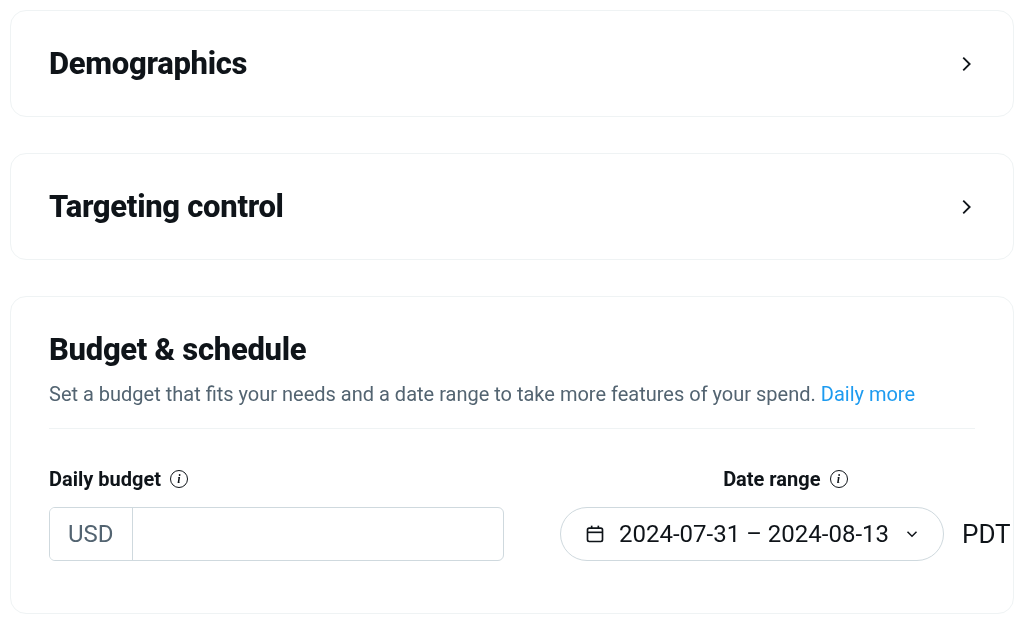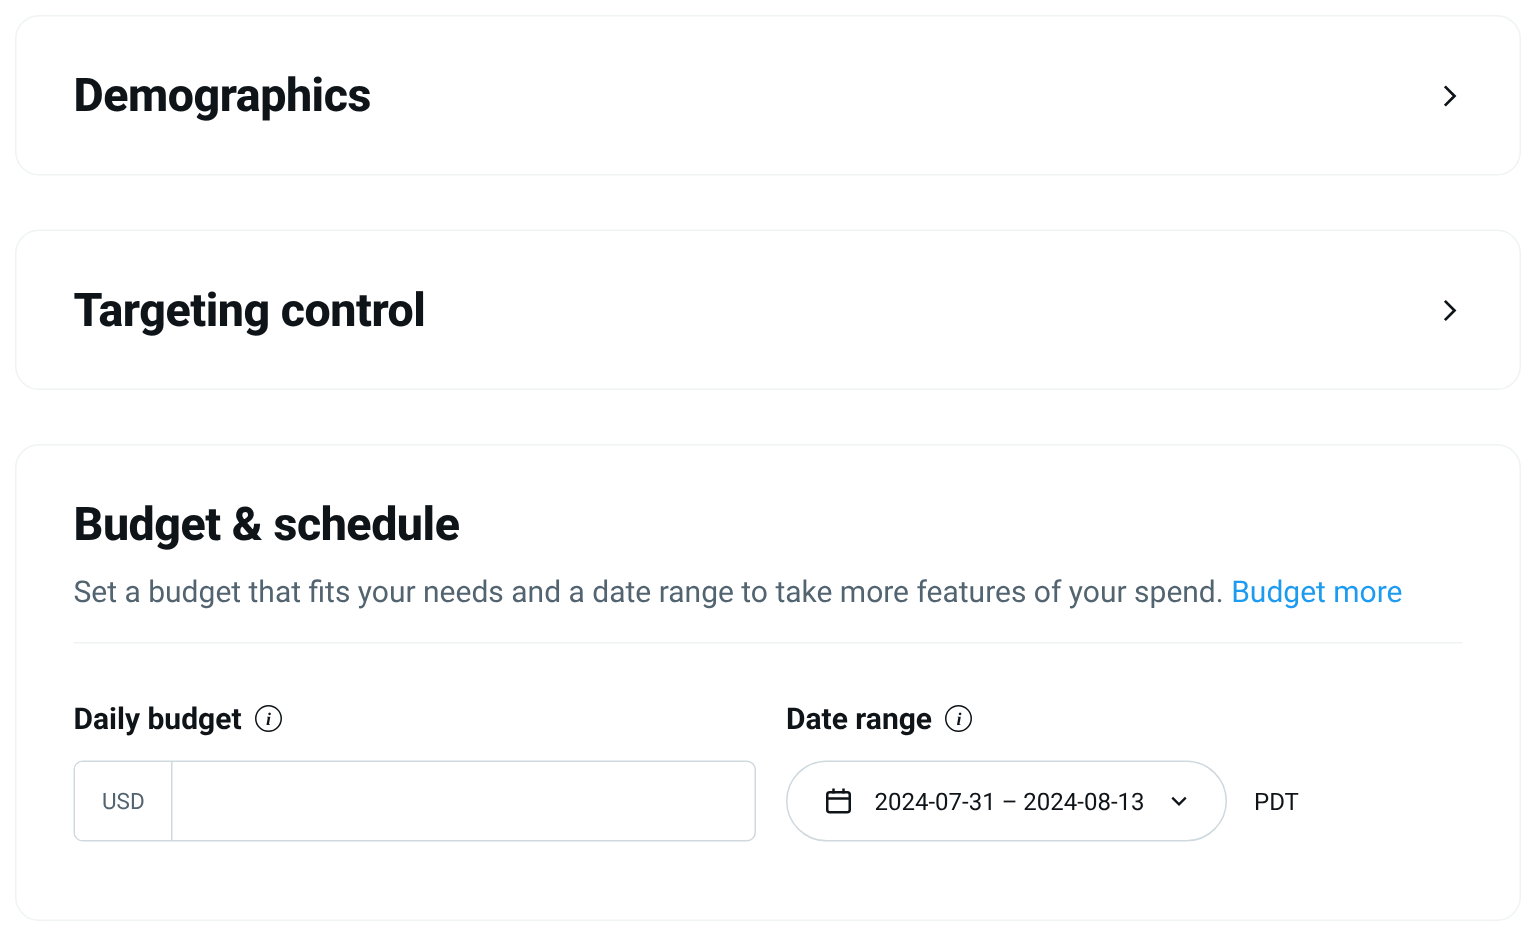--- a/index.html
+++ b/index.html
@@ -61,31 +61,32 @@
       color: #1d9bf0;
       text-decoration: none;
     }
     .divider {
       border: none;
       border-top: 1px solid #eff3f4;
       margin-bottom: 38px;
     }
     .field-row {
       display: flex;
-      gap: 20px;
+      gap: 56px;
     }
     .field-col {
       display: flex;
       flex-direction: column;
     }
     .field-col.budget {
       flex: 0 0 455px;
     }
     .field-col.daterange {
       flex: 1;
+      align-items: center;
     }
     .field-label {
       display: flex;
       align-items: center;
       gap: 9px;
       font-size: 20px;
       font-weight: 700;
       color: #0f1419;
       margin-bottom: 16px;
     }
@@ -110,21 +111,21 @@
       border-radius: 6px;
       height: 54px;
       overflow: hidden;
     }
     .currency-prefix {
       display: flex;
       align-items: center;
       justify-content: center;
       padding: 0 18px;
       border-right: 1px solid #cfd9de;
-      font-size: 15px;
+      font-size: 24px;
       color: #536471;
       background: #fff;
     }
     .budget-input {
       flex: 1;
       border: none;
       outline: none;
       padding: 0 16px;
       font-size: 20px;
       color: #0f1419;
@@ -146,34 +147,34 @@
       background: #fff;
       cursor: pointer;
       font-family: inherit;
     }
     .calendar-icon {
       width: 20px;
       height: 20px;
       flex-shrink: 0;
     }
     .daterange-text {
-      font-size: 16px;
+      font-size: 24px;
       color: #0f1419;
       white-space: nowrap;
     }
     .dropdown-chevron {
       width: 18px;
       height: 18px;
       stroke: #0f1419;
       stroke-width: 2;
       fill: none;
       flex-shrink: 0;
     }
     .tz {
-      font-size: 16px;
+      font-size: 26px;
       color: #0f1419;
     }
   </style>
 </head>
 <body>
 
 <div class="card collapsible-card">
   <h2>Demographics</h2>
   <svg class="chevron" viewBox="0 0 24 24">
     <polyline points="9 5 16 12 9 19"></polyline>
@@ -183,21 +184,21 @@
 <div class="card collapsible-card">
   <h2>Targeting control</h2>
   <svg class="chevron" viewBox="0 0 24 24">
     <polyline points="9 5 16 12 9 19"></polyline>
   </svg>
 </div>
 
 <div class="card budget-card">
   <h2>Budget &amp; schedule</h2>
   <p class="subtitle">
-    <span>Set a budget that fits your needs and a date range to take more features of your spend. </span><a href="#" class="learn-more">Budget more</a>
+    <span>Set a budget that fits your needs and a date range to take more features of your spend. </span><a href="#" class="learn-more">Daily more</a>
   </p>
   <hr class="divider">
   <div class="field-row">
     <div class="field-col budget">
       <div class="field-label">
         <span>Daily budget</span>
         <span class="info-icon">i</span>
       </div>
       <div class="budget-input-group">
         <span class="currency-prefix">USD</span>

